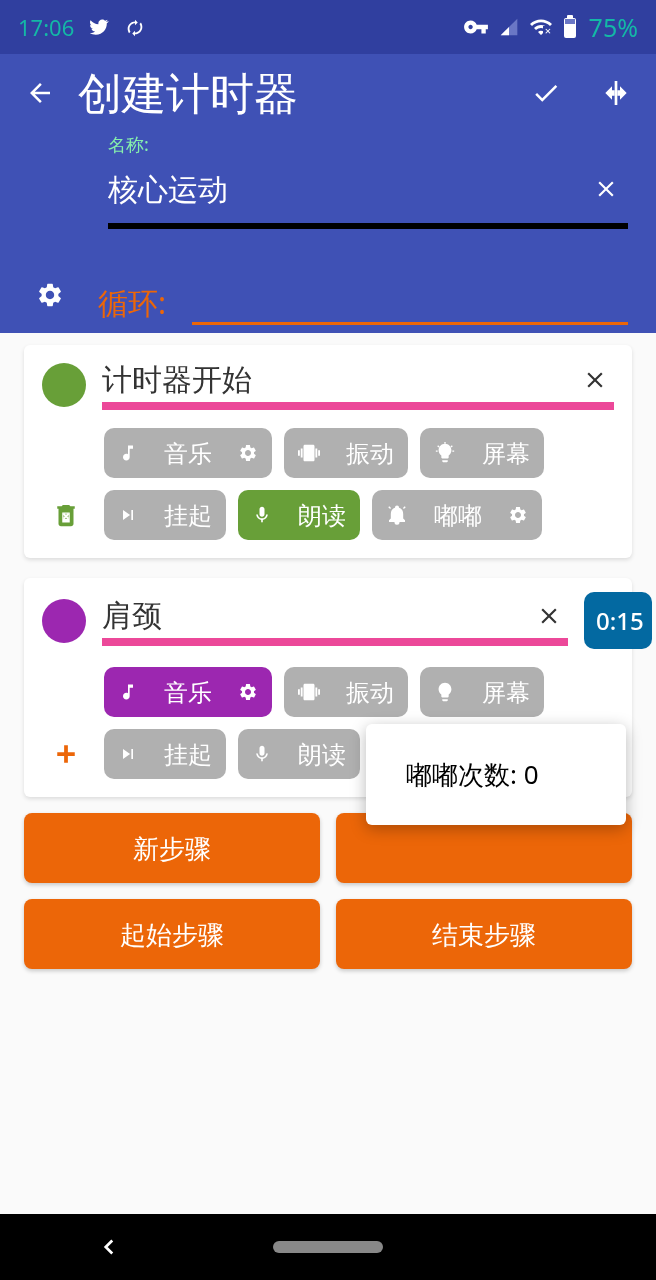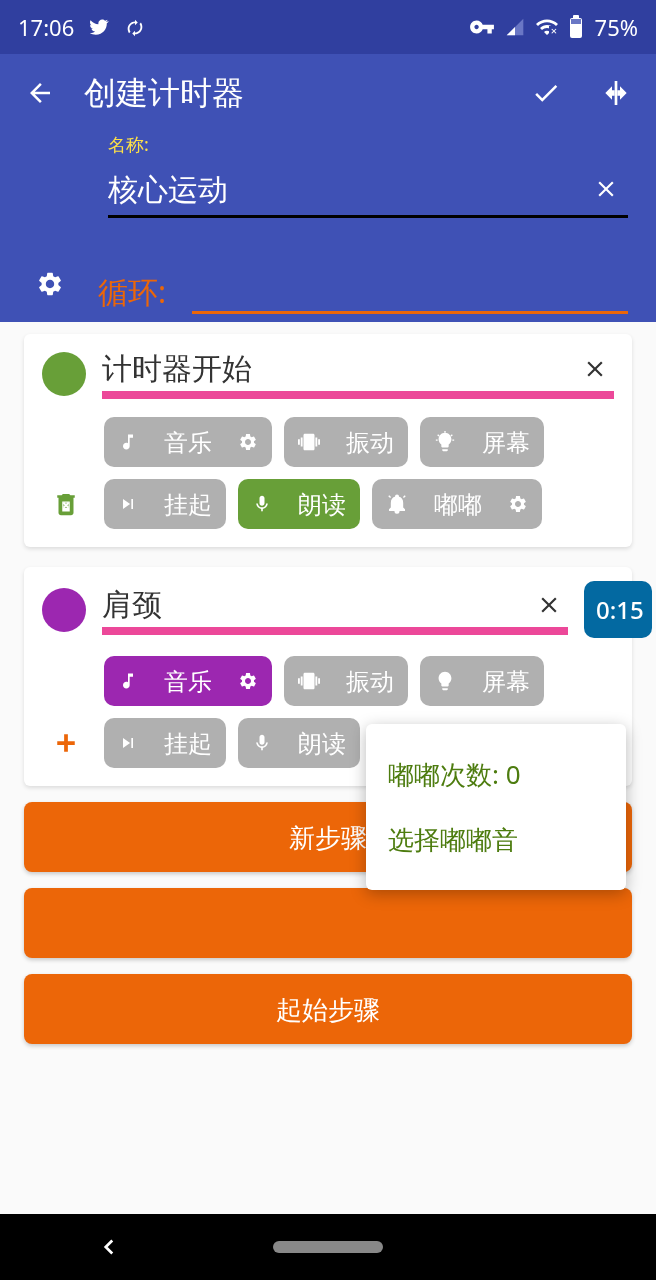--- a/index.html
+++ b/index.html
@@ -1,31 +1,31 @@
 <!DOCTYPE html>
 <html><head>
 <meta charset="utf-8">
 <style>
   * { box-sizing: border-box; margin: 0; padding: 0; font-family: -apple-system, "Noto Sans", "Helvetica Neue", Arial, sans-serif; }
   html, body { width: 656px; height: 1280px; background: #fafafa; overflow: hidden; }
 
-  .status-bar { height: 54px; background: #303f9f; color: #ffffff; display: flex; align-items: center; padding: 0 18px; font-size: 22px; }
+  .status-bar { height: 54px; background: #303f9f; color: #14b8a6; display: flex; align-items: center; padding: 0 18px; font-size: 22px; }
   .status-left { display: flex; align-items: center; gap: 14px; }
   .status-right { margin-left: auto; display: flex; align-items: center; gap: 10px; }
-  .status-right .batt-txt { font-size: 22px; margin-left: 2px; text-align: center; }
+  .status-right .batt-txt { font-size: 25px; margin-left: 2px; text-align: center; }
 
   .header-area { background: #3f51b5; color: #fff; padding: 0 0 8px 0; }
   .toolbar { display: flex; align-items: center; height: 78px; padding: 0 18px; }
-  .toolbar .title { font-size: 32px; margin-left: 22px; flex: 1; }
+  .toolbar .title { font-size: 44px; margin-left: 16px; flex: 1; }
   .icon-btn { width: 44px; height: 44px; display: flex; align-items: center; justify-content: center; cursor: pointer; }
   .toolbar .right-icons { display: flex; gap: 26px; }
 
   .name-block { padding: 0 28px 0 108px; position: relative; }
-  .name-label { color: #fde047; font-size: 18px; }
-  .name-field { display: flex; align-items: center; border-bottom: 3px solid #000000; padding: 6px 0 4px 0; margin-top: 4px; }
+  .name-label { color: #86efac; font-size: 18px; }
+  .name-field { display: flex; align-items: center; border-bottom: 6px solid #000000; padding: 6px 0 12px 0; margin-top: 4px; }
   .name-field input { flex: 1; background: transparent; border: none; color: #fff; font-size: 30px; outline: none; }
   .name-field .clear { color: #fff; }
 
   .loop-row { display: flex; align-items: flex-end; padding: 44px 28px 0 28px; gap: 26px; text-align: center; }
   .loop-gear { color: #fff; margin-bottom: 8px; }
   .loop-label { color: #ec6608; font-size: 30px; }
   .loop-underline { flex: 1; border-bottom: 3px solid #ec6608; height: 40px; }
 
   .steps { padding: 12px 24px; display: flex; flex-direction: column; gap: 20px; }
 
@@ -40,25 +40,25 @@
   .time-chip { border-radius: 10px; color: #fff; font-size: 24px; padding: 12px 12px; font-weight: 500; min-width: 68px; text-align: center; }
   .time-chip.green { background: #689f38; }
   .time-chip.purple { background: #0369a1; }
 
   .chips-row { display: flex; flex-wrap: wrap; gap: 12px; margin-top: 18px; margin-left: 62px; align-items: center; position: relative; }
   .chip { display: inline-flex; align-items: center; gap: 26px; background: #b0b0b0; color: #fff; border-radius: 10px; padding: 8px 14px; font-size: 24px; cursor: pointer; }
   .chip.green { background: #689f38; }
   .chip.purple { background: #9c27b0; }
   .side-icon { position: absolute; left: -58px; width: 40px; height: 40px; display: flex; align-items: center; justify-content: center; }
 
-  .btn-grid { display: grid; grid-template-columns: 1fr; gap: 16px; padding: 0 24px; margin-top: 4px; }
+  .btn-grid { display: grid; grid-template-columns: 1fr 1fr; gap: 16px; padding: 0 24px; margin-top: 4px; }
   .big-btn { background: #ec6608; color: #fff; font-size: 26px; border-radius: 8px; height: 70px; display: flex; align-items: center; justify-content: center; cursor: pointer; box-shadow: 0 2px 4px rgba(0,0,0,0.2); }
 
   .popup { position: absolute; right: 30px; top: 724px; width: 260px; background: #fff; border-radius: 6px; box-shadow: 0 4px 16px rgba(0,0,0,0.28); padding: 18px 0; z-index: 50; }
-  .popup .item { padding: 14px 22px; font-size: 26px; color: #4d7c0f; cursor: pointer; }
+  .popup .item { padding: 14px 40px; font-size: 26px; color: #000000; cursor: pointer; }
 
   .nav-bar { position: absolute; bottom: 0; left: 0; right: 0; height: 66px; background: #000; display: flex; align-items: center; justify-content: space-around; }
   .nav-bar .nav { width: 120px; display: flex; justify-content: center; color: #fff; }
   .pill { width: 110px; height: 12px; background: #888; border-radius: 6px; }
 
   svg { display: block; }
 </style>
 </head>
 <body>
 
@@ -277,25 +277,25 @@
         <span>朗读</span>
       </div>
     </div>
   </div>
 </div>
 
 <div class="btn-grid">
   <div class="big-btn">新步骤</div>
   <div class="big-btn" style="visibility:visible;"></div>
   <div class="big-btn">起始步骤</div>
+  <div class="big-btn">结束步骤</div>
 </div>
 
 <div class="popup">
   <div class="item">嘟嘟次数: 0</div>
-  <div class="item">选择嘟嘟音</div>
 </div>
 
 <div class="nav-bar">
   <div class="nav">
     <svg width="26" height="26" viewBox="0 0 24 24" fill="none" stroke="#fff" stroke-width="2.5">
         <path d="M15 6l-6 6 6 6"></path>
       </svg>
   </div>
   <div class="nav">
       <div class="pill"></div>

